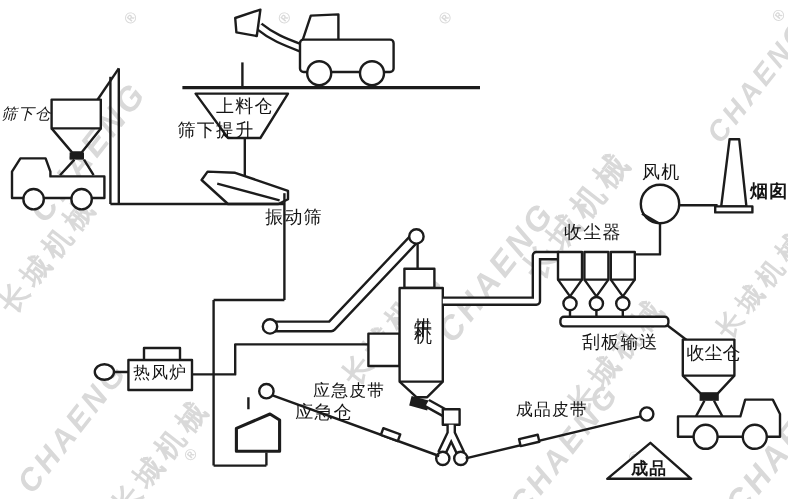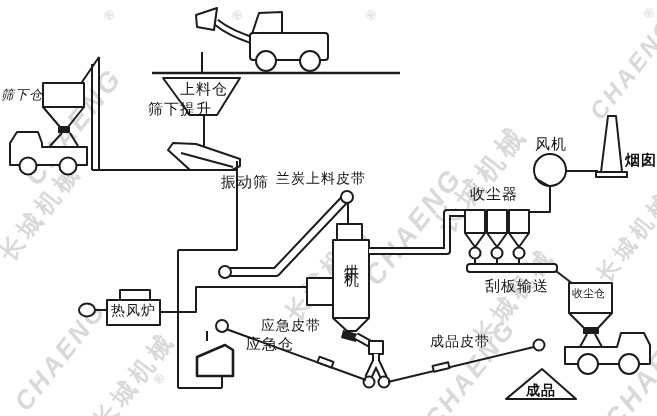--- a/index.html
+++ b/index.html
@@ -11,21 +11,21 @@
   .ln3{fill:none;stroke:#1c1c1c;stroke-width:2.6;stroke-linejoin:round;}
   .wf{fill:#fff;stroke:#1c1c1c;stroke-width:2;stroke-linejoin:round;}
   .df{fill:#1c1c1c;stroke:none;}
   .pipeO{fill:none;stroke:#1c1c1c;stroke-width:10;stroke-linejoin:round;}
   .pipeI{fill:none;stroke:#fff;stroke-width:6;stroke-linejoin:round;}
   .ductO{fill:none;stroke:#1c1c1c;stroke-width:8;stroke-linejoin:round;}
   .ductI{fill:none;stroke:#fff;stroke-width:4;stroke-linejoin:round;}
   .lbl{position:absolute;z-index:3;color:#141414;font-size:15px;line-height:1.1;
        white-space:nowrap;letter-spacing:1px;}
   .lbl.s13{font-size:13px;}
-  .lbl.s12{font-size:11px;letter-spacing:0;}
+  .lbl.s12{font-size:15px;letter-spacing:0;}
   .lbl.s14{font-size:14px;}
   .vert{writing-mode:vertical-rl;letter-spacing:4px;}
   .wm{position:absolute;z-index:1;color:#d9d9d9;font-weight:700;white-space:nowrap;
       transform-origin:0 0;transform:rotate(-52deg);}
   .wm.en{font-style:italic;letter-spacing:3px;font-size:28px;}
   .wm.cn{letter-spacing:5px;font-size:24px;}
   .wm.reg{font-size:13px;font-style:normal;letter-spacing:0;}
 </style>
 </head>
 <body>
@@ -180,21 +180,20 @@
       <rect class="wf" x="433" y="364" width="16" height="6" transform="rotate(-13 441 367)"></rect>
       <circle class="wf" cx="539" cy="345" r="5.5"></circle>
     </g>
     <polygon class="wf" points="542,369 576,399 506,399"></polygon>
   </svg>
 
   <div class="lbl s13" style="left:1px;top:88px;font-style:italic;">筛下仓</div>
   <div class="lbl" style="left:112px;top:101px;margin-left:36px;">筛下提升</div>
   <div class="lbl" style="left:180px;top:81px;">上料仓</div>
   <div class="lbl" style="left:221px;top:138px;margin-top:36px;">振动筛</div>
-  <div class="lbl s14" style="left:276px;top:171px;">兰炭上料皮带</div>
   <div class="lbl vert" style="left:343px;top:252px;">烘干机</div>
   <div class="lbl s14" style="left:111px;top:303px;">热风炉</div>
   <div class="lbl" style="left:470px;top:186px;">收尘器</div>
   <div class="lbl" style="left:535px;top:136px;">风机</div>
   <div class="lbl" style="left:625px;top:152px;font-weight:bold;">烟囱</div>
   <div class="lbl" style="left:485px;top:278px;">刮板输送</div>
   <div class="lbl s12" style="left:572px;top:287px;">收尘仓</div>
   <div class="lbl s14" style="left:261px;top:318px;">应急皮带</div>
   <div class="lbl" style="left:218px;top:336px;margin-left:28px;">应急仓</div>
   <div class="lbl s14" style="left:430px;top:334px;text-align:right;">成品皮带</div>

